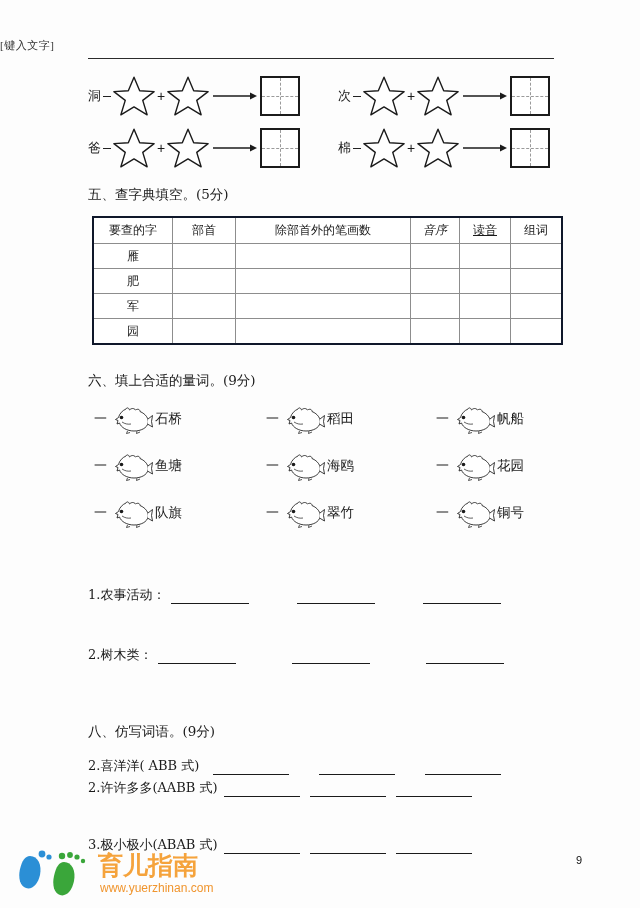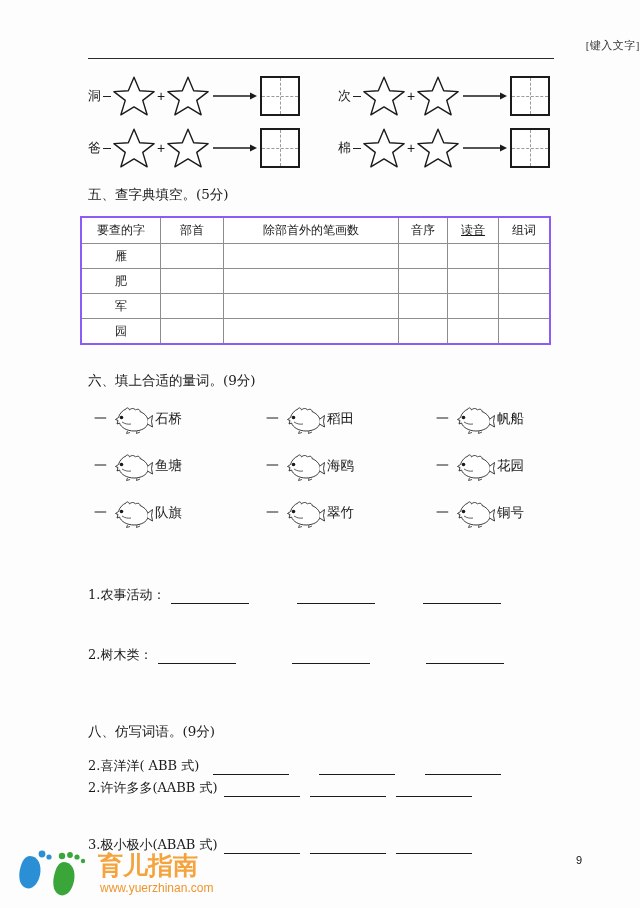--- a/index.html
+++ b/index.html
@@ -20,21 +20,21 @@
     inset: 0;
     background: #fdfdfd;
   }
 
   
   .header-text {
     position: absolute;
     top: 38px;
     left: 0;
     width: 640px;
-    text-align: right;
+    text-align: left;
     font-size: 11px;
     color: #333;
     letter-spacing: 0.5px;
   }
   .header-rule {
     position: absolute;
     top: 58px;
     left: 88px;
     width: 466px;
     height: 0;
@@ -126,44 +126,44 @@
     position: absolute;
     left: 88px;
     font-size: 13.5px;
     font-family: "DejaVu Serif", "Liberation Serif", serif;
     white-space: nowrap;
   }
 
   
   .dict-table {
     position: absolute;
-    left: 80px;
+    left: 92px;
     top: 216px;
     width: 462px;
     border-collapse: collapse;
-    border: 2px solid #8b5cf6;
+    border: 2px solid #0f172a;
     background: #fff;
     table-layout: fixed;
   }
   .dict-table td {
     border: 1px solid #8d8d8d;
     height: 24px;
     text-align: center;
     font-size: 12px;
     font-family: "DejaVu Serif", "Liberation Serif", serif;
     padding: 0;
   }
   .dict-table tr.head td {
     font-weight: normal;
     height: 25px;
   }
   .col-a { width: 78px; }
   .col-b { width: 62px; }
   .col-c { width: 174px; }
-  .col-d { width: 48px; }
+  .col-d { width: 48px; font-style: italic; }
   .col-e { width: 50px; text-decoration: underline; }
   .col-f { width: 50px; }
 
   
   .fish-grid {
     position: absolute;
     left: 88px;
     top: 402px;
     width: 466px;
     height: 132px;

